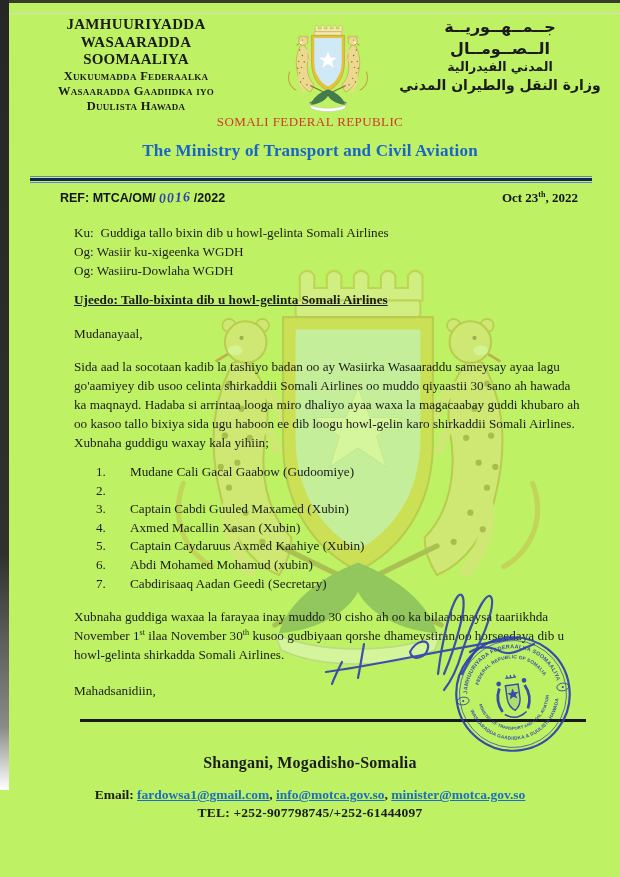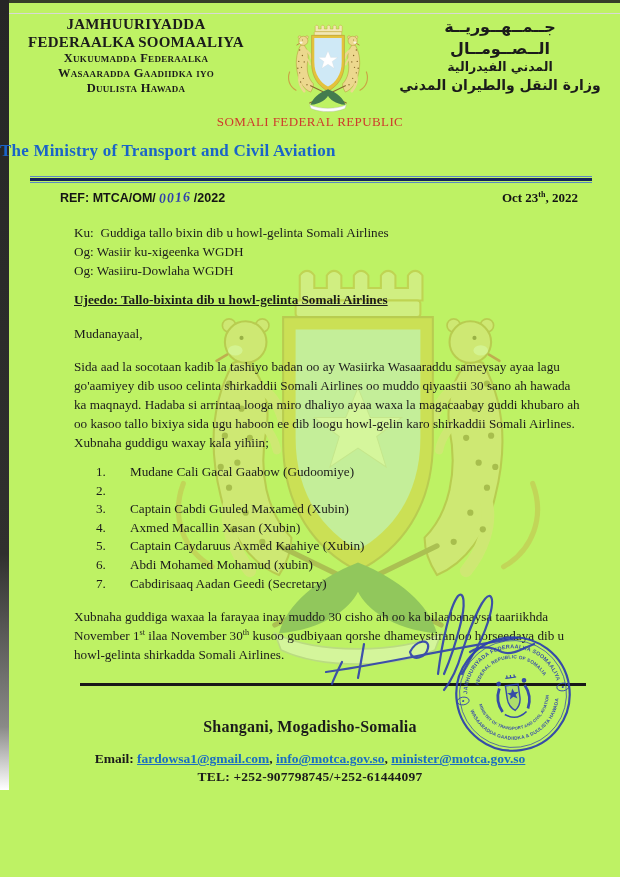--- a/index.html
+++ b/index.html
@@ -34,21 +34,21 @@
   .lh-left .l2{font-size:15px;letter-spacing:.2px;}
   .lh-left .sc{font-size:12.5px;font-variant-caps:small-caps;letter-spacing:.3px;}
   .lh-emblem{position:absolute;left:282px;top:18px;width:92px;height:96px;}
   .lh-arabic{position:absolute;right:12px;top:16px;width:216px;text-align:center;direction:rtl;
     font-family:"DejaVu Sans", sans-serif;font-weight:bold;line-height:1.35;}
   .lh-arabic .a1{font-size:16px;}
   .lh-arabic .a2{font-size:12.5px;}
   .lh-arabic .a3{font-size:14px;}
   .republic-line{position:relative;z-index:1;text-align:center;margin-top:8px;
     color:var(--republic-red);font-weight:normal;font-size:13px;letter-spacing:.4px;}
-  .ministry-title{position:relative;z-index:1;text-align:left;margin-top:11px;
+  .ministry-title{position:relative;z-index:1;text-align:center;margin-top:11px;
     color:var(--title-blue);font-weight:bold;font-size:17px;letter-spacing:.2px;}
   .rule-double{position:relative;z-index:1;margin:15px 28px 0 30px;height:7px;
     background:linear-gradient(to bottom,#5b88c4 0,#5b88c4 1px,transparent 1px,transparent 2px,#14235a 2px,#14235a 5px,transparent 5px,transparent 6px,#5b88c4 6px,#5b88c4 7px);}
   .ref-row{position:relative;z-index:1;display:flex;justify-content:space-between;align-items:baseline;
     margin:7px 42px 0 60px;}
   .ref-left{font-family:"Liberation Sans", sans-serif;font-weight:bold;font-size:12.5px;color:#141414;}
   .ref-hand{font-family:"Liberation Serif", serif;font-style:italic;font-weight:bold;
     color:var(--ink-blue);font-size:14px;letter-spacing:1px;padding:0 3px;display:inline-block;transform:rotate(-4deg);}
   .ref-date{font-weight:bold;font-size:13px;color:#141414;}
   sup.sm{vertical-align:super;font-size:.62em;line-height:0;}
@@ -133,21 +133,21 @@
   <div class="scan-topline"></div>
   <div class="scan-left"></div>
 
   <svg class="watermark" viewBox="0 0 200 210">
     <use href="#coat"></use>
   </svg>
 
   <div class="letterhead">
     <div class="lh-left">
       <div class="l1">JAMHUURIYADDA</div>
-      <div class="l2">FEDERAALKA SOOMAALIYA</div>
+      <div class="l2">WASAARADDA SOOMAALIYA</div>
       <div class="sc">Xukuumadda Federaalka</div>
       <div class="sc">Wasaaradda Gaadiidka iyo</div>
       <div class="sc">Duulista Hawada</div>
     </div>
     <svg class="lh-emblem" viewBox="0 0 200 210">
       <use href="#coat"></use>
     </svg>
     <div class="lh-arabic">
       <div class="a1">جــمــهــوريــة الــصــومــال</div>
       <div class="a2">المدني الفيدرالية</div>
@@ -203,20 +203,21 @@
           <span>Abdi Mohamed Mohamud (xubin)</span>
         </div>
       <div class="member-row">
           <span class="member-num">7.</span>
           <span>Cabdirisaaq Aadan Geedi (Secretary)</span>
         </div>
     </div>
 
     <div class="para"><span>Xubnaha guddiga waxaa la farayaa inay muddo 30 cisho ah oo ka bilaabanaysa taariikhda November 1</span><sup class="sm">st</sup><span> ilaa November 30</span><sup class="sm">th</sup><span> kusoo gudbiyaan qorshe dhameystiran oo horseedaya dib u howl-gelinta shirkadda Somali Airlines.</span></div>
 
+    <div class="closing">Mahadsanidiin,</div>
   </div>
 
   <svg class="signature" viewBox="0 0 235 118">
     <g fill="none" stroke="#2e3fae" stroke-width="2.2" stroke-linecap="round" opacity="0.9">
       <path d="M14,90 C60,84 120,70 205,56"></path>
       <path d="M52,62 C50,74 48,86 46,96"></path>
       <path d="M30,80 C26,88 22,96 20,102"></path>
       <path d="M98,70 C104,58 118,56 116,66 C114,76 100,80 98,70"></path>
       <path d="M126,92 C130,60 138,24 146,14 C152,8 154,22 148,44 C144,60 138,78 132,92"></path>
       <path d="M150,70 C160,40 172,12 178,14 C184,18 176,44 166,64 C160,74 154,84 150,92"></path>

